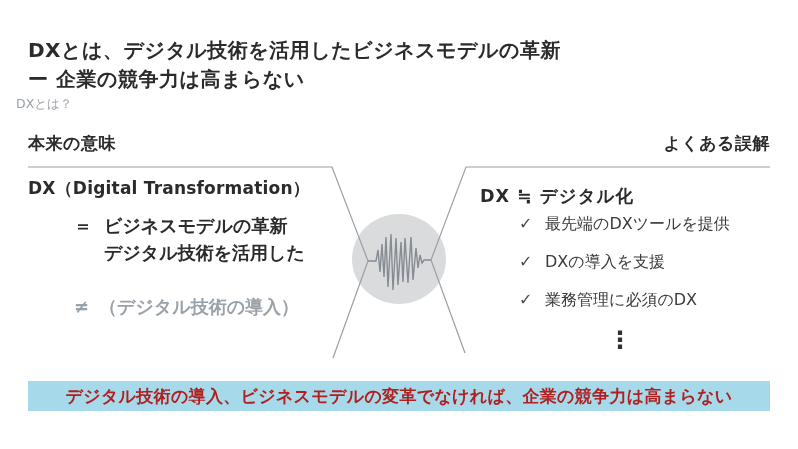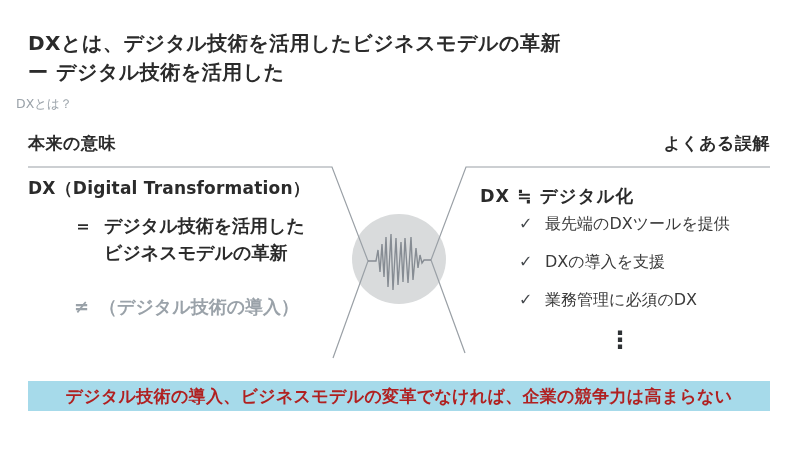--- a/index.html
+++ b/index.html
@@ -6,21 +6,21 @@
   .slide{
     position:relative;
     width:798px;height:449px;
     background:#ffffff;
     font-family:"DejaVu Sans","Liberation Sans",sans-serif;
     overflow:hidden;
     margin:0 auto;
   }
   .abs{position:absolute;}
   .title{
-    left:28px;top:29px;
+    left:28px;top:36px;
     font-size:20px;font-weight:700;line-height:29px;
     color:var(--text-dark);letter-spacing:0.5px;
   }
   .subtitle{
     left:16px;top:96px;
     font-size:12.5px;color:var(--text-gray);
   }
   .section-label{
     top:132px;font-size:17px;font-weight:700;color:var(--text-dark);
     letter-spacing:0.5px;
@@ -81,34 +81,34 @@
     <ellipse class="break-circle" cx="399" cy="259" rx="47" ry="45"></ellipse>
     <polyline class="panel-line" points="28,167 332,167 368,261 333,358"></polyline>
     <polyline class="panel-line" points="770,167 466,167 431,260 465,353"></polyline>
     <path class="zigzag" d="M368,261 L376,261 L378,250 L380,272 L382,244 L384,277 L386,237 L388,287
              L391,234 L393,290 L396,238 L398,285 L401,242 L403,282 L405,238 L408,283
              L411,237 L413,280 L416,248 L418,268 L420,255 L422,263 L424,260 L431,260"></path>
   </svg>
 
   <div class="abs title">
     <div>DXとは、デジタル技術を活用したビジネスモデルの革新</div>
-    <div>ー デジタル技術を活用した</div>
+    <div>ー 企業の競争力は高まらない</div>
   </div>
   <div class="abs subtitle">DXとは？</div>
 
   <div class="abs section-label left">本来の意味</div>
   <div class="abs left-heading">DX（Digital Transformation）</div>
 
   <div class="abs section-label right">よくある誤解</div>
 
   <div class="abs def-row row-equals">
     <div class="sym">＝</div>
     <div class="txt">
+      <div>ビジネスモデルの革新</div>
       <div>デジタル技術を活用した</div>
-      <div>ビジネスモデルの革新</div>
     </div>
   </div>
 
   <div class="abs def-row row-notequals">
     <div class="sym">≠</div>
     <div class="txt">
       <div class="paren">（デジタル技術の導入）</div>
     </div>
   </div>
 

